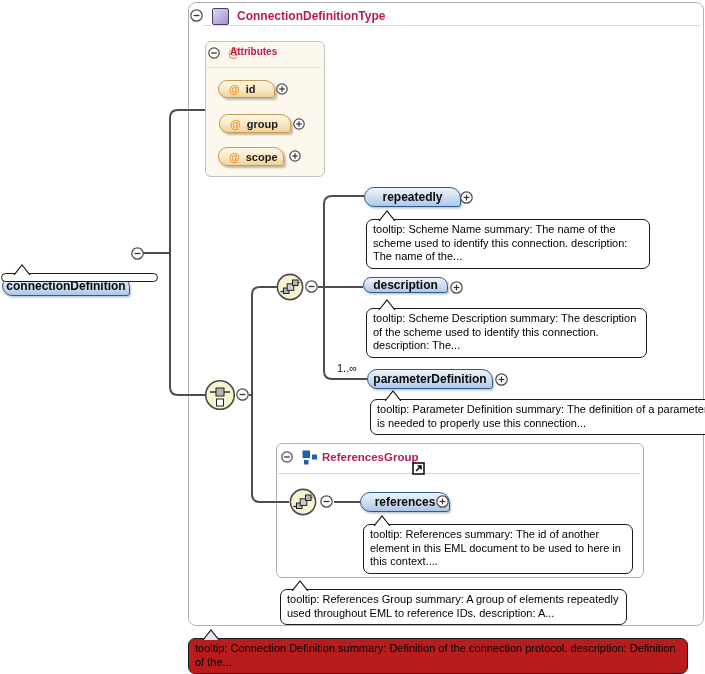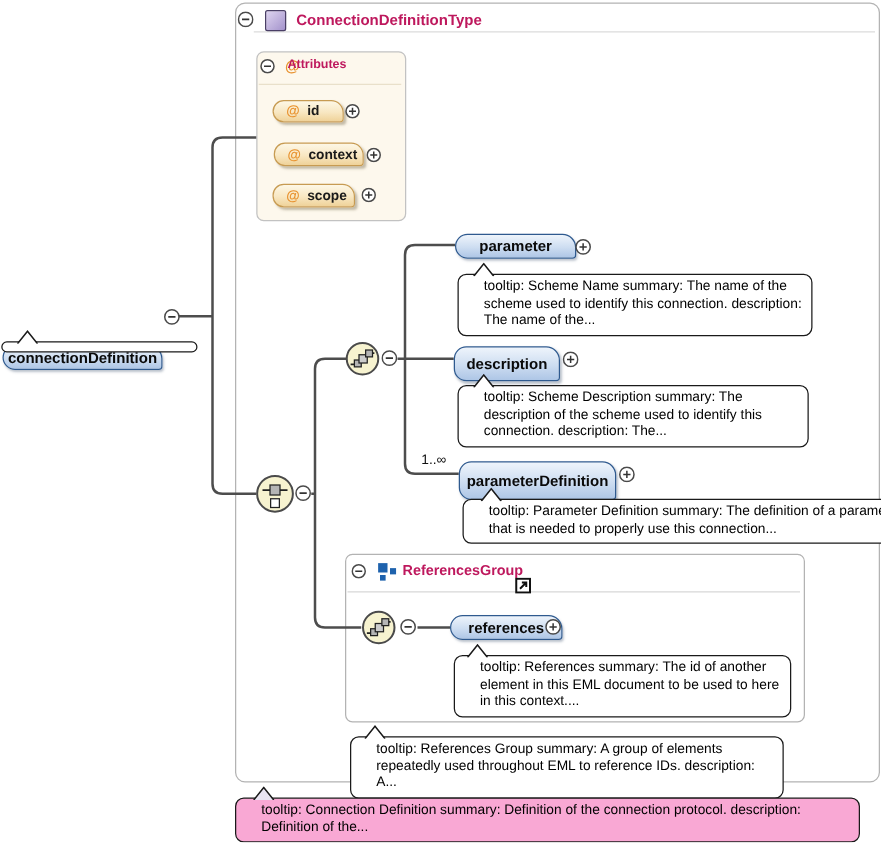--- a/index.html
+++ b/index.html
@@ -13,23 +13,23 @@
     background:linear-gradient(#eef4fb,#cdddf1 55%,#aec6e6);border:1.5px solid #2f5a8f;
     border-radius:10px 11px 3px 10px;box-shadow:1px 1.5px 2px rgba(60,80,110,.35);
     font-size:12px;font-weight:bold;color:#0a0a0a;box-sizing:border-box;}
   
   .apill{position:absolute;display:flex;align-items:center;gap:6px;padding-left:10px;
     background:linear-gradient(#fdf7e6,#f8e7c2 55%,#efd299);border:1px solid #c79b52;
     border-radius:9px 10px 3px 9px;box-shadow:2px 2px 2px rgba(125,110,80,.45);
     font-size:11px;font-weight:bold;color:#1a1a1a;box-sizing:border-box;}
   .at{color:#e8912d;font-weight:bold;}
   .tip{position:absolute;background:#fff;border:1px solid #1a1a1a;border-radius:7px;
-    font-size:11px;line-height:13.5px;color:#000;padding:3px 7px 4px 20px;box-sizing:border-box;}
+    font-size:11px;line-height:13.5px;color:#000;padding:3px 7px 4px 6px;box-sizing:border-box;}
   .tip .ptr{position:absolute;top:-10px;width:18px;height:11px;}
-  .lavender{background:#f9a8d4;}
+  .lavender{background:#b91c1c;}
   .circbtn{position:absolute;cursor:pointer;}
   svg{display:block;}
 </style>
 </head>
 <body>
 
 <div id="stage">
 
   <div class="box" style="left:188px;top:2px;width:514px;height:622px;"></div>
   <div class="sep" style="left:203px;top:25px;width:497px;"></div>
@@ -77,21 +77,21 @@
   <div class="circbtn" style="left:276px;top:83px;">
     <svg width="12" height="12">
         <circle cx="6" cy="6" r="5.2" fill="#fff" stroke="#4a4a4a" stroke-width="1.2"></circle>
         <line x1="3.2" y1="6" x2="8.8" y2="6" stroke="#333" stroke-width="1.2"></line>
         <line x1="6" y1="3.2" x2="6" y2="8.8" stroke="#333" stroke-width="1.2"></line>
       </svg>
   </div>
 
   <div class="apill" style="left:219px;top:114px;width:72px;height:19px;">
     <span class="at">@</span>
-    <span>context</span>
+    <span>group</span>
   </div>
   <div class="circbtn" style="left:293px;top:118px;">
     <svg width="12" height="12">
         <circle cx="6" cy="6" r="5.2" fill="#fff" stroke="#4a4a4a" stroke-width="1.2"></circle>
         <line x1="3.2" y1="6" x2="8.8" y2="6" stroke="#333" stroke-width="1.2"></line>
         <line x1="6" y1="3.2" x2="6" y2="8.8" stroke="#333" stroke-width="1.2"></line>
       </svg>
   </div>
 
   <div class="apill" style="left:218px;top:147px;width:66px;height:19px;">
@@ -147,55 +147,55 @@
       </svg>
   </div>
   <div class="circbtn" style="left:305px;top:280px;">
     <svg width="13" height="13">
         <circle cx="6.5" cy="6.5" r="5.7" fill="#fff" stroke="#4a4a4a" stroke-width="1.2"></circle>
         <line x1="3.6" y1="6.5" x2="9.4" y2="6.5" stroke="#333" stroke-width="1.3"></line>
       </svg>
   </div>
 
   <div class="epill" style="left:364px;top:187px;width:97px;height:20px;">
-    <span>parameter</span>
+    <span>repeatedly</span>
   </div>
   <div class="circbtn" style="left:460px;top:191px;">
     <svg width="13" height="13">
         <circle cx="6.5" cy="6.5" r="5.7" fill="#fff" stroke="#4a4a4a" stroke-width="1.2"></circle>
         <line x1="3.6" y1="6.5" x2="9.4" y2="6.5" stroke="#333" stroke-width="1.2"></line>
         <line x1="6.5" y1="3.6" x2="6.5" y2="9.4" stroke="#333" stroke-width="1.2"></line>
       </svg>
   </div>
   <div class="tip" style="left:366px;top:219px;width:284px;">
     <svg class="ptr" style="left:11px;" width="18" height="11">
         <path d="M1,11 L9,1 L17,11" fill="#fff" stroke="#1a1a1a" stroke-width="1.2"></path>
       </svg>
     <span>tooltip: Scheme Name summary: The name of the scheme used to identify this connection. description: The name of the...</span>
   </div>
 
-  <div class="epill" style="left:363px;top:277px;width:85px;height:28px;">
+  <div class="epill" style="left:363px;top:277px;width:85px;height:16px;">
     <span>description</span>
   </div>
   <div class="circbtn" style="left:450px;top:281px;">
     <svg width="13" height="13">
         <circle cx="6.5" cy="6.5" r="5.7" fill="#fff" stroke="#4a4a4a" stroke-width="1.2"></circle>
         <line x1="3.6" y1="6.5" x2="9.4" y2="6.5" stroke="#333" stroke-width="1.2"></line>
         <line x1="6.5" y1="3.6" x2="6.5" y2="9.4" stroke="#333" stroke-width="1.2"></line>
       </svg>
   </div>
   <div class="tip" style="left:366px;top:308px;width:281px;">
     <svg class="ptr" style="left:11px;" width="18" height="11">
         <path d="M1,11 L9,1 L17,11" fill="#fff" stroke="#1a1a1a" stroke-width="1.2"></path>
       </svg>
     <span>tooltip: Scheme Description summary: The description of the scheme used to identify this connection. description: The...</span>
   </div>
 
   <div class="abs" style="left:337px;top:362px;font-size:11px;color:#111;">1..∞</div>
-  <div class="epill" style="left:367px;top:369px;width:126px;height:31px;">
+  <div class="epill" style="left:367px;top:369px;width:126px;height:20px;">
     <span>parameterDefinition</span>
   </div>
   <div class="circbtn" style="left:495px;top:373px;">
     <svg width="13" height="13">
         <circle cx="6.5" cy="6.5" r="5.7" fill="#fff" stroke="#4a4a4a" stroke-width="1.2"></circle>
         <line x1="3.6" y1="6.5" x2="9.4" y2="6.5" stroke="#333" stroke-width="1.2"></line>
         <line x1="6.5" y1="3.6" x2="6.5" y2="9.4" stroke="#333" stroke-width="1.2"></line>
       </svg>
   </div>
   <div class="tip" style="left:370px;top:399px;width:376px;">

